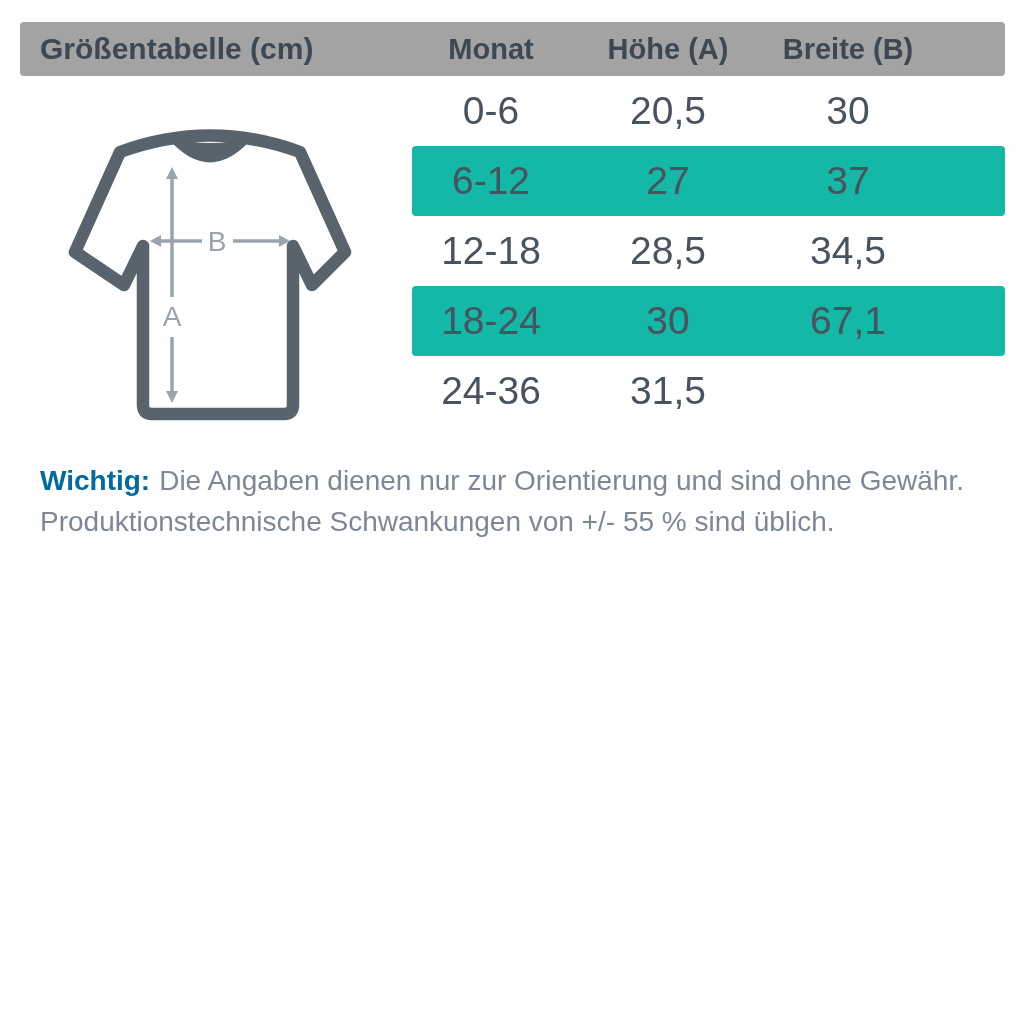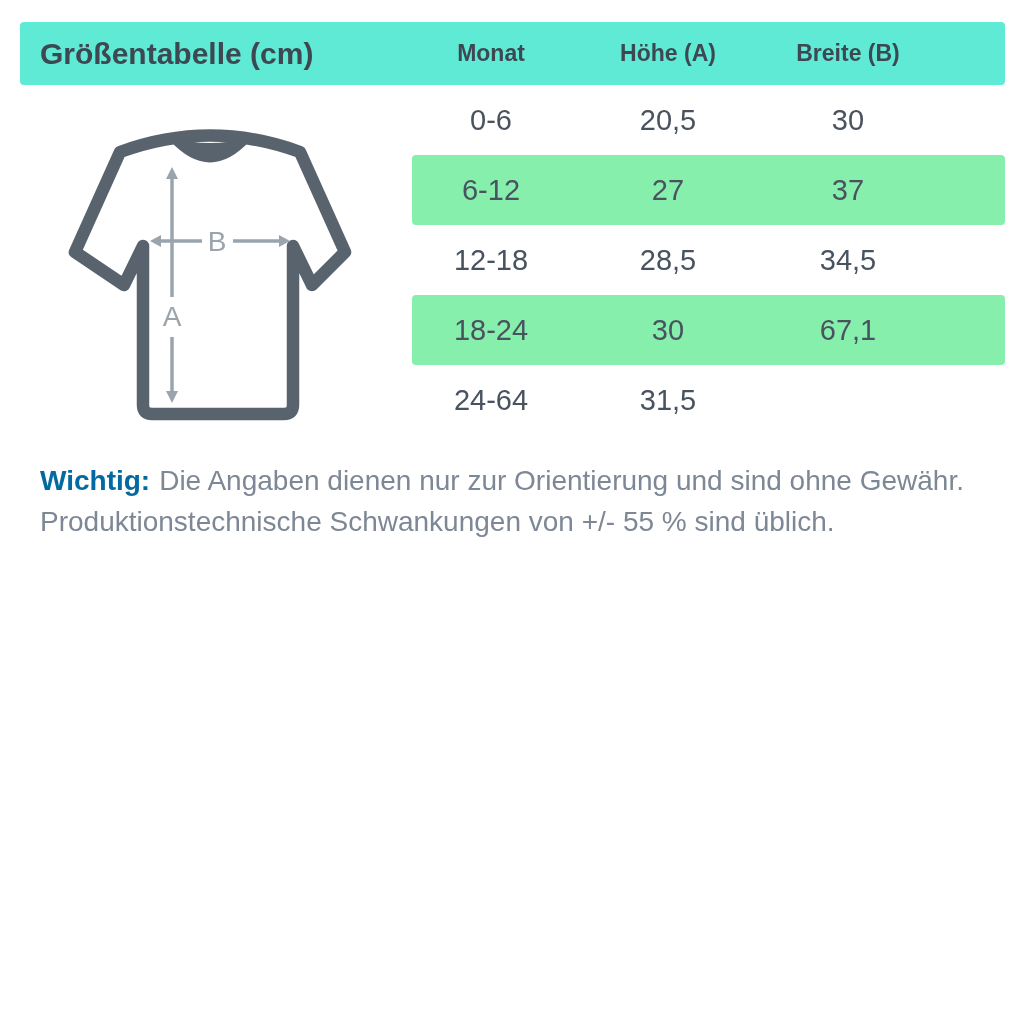--- a/index.html
+++ b/index.html
@@ -4,31 +4,31 @@
 <style>
   html,body{margin:0;padding:0;background:#ffffff;}
   .canvas{
     position:relative;width:1024px;height:1024px;background:#ffffff;
     font-family:"Liberation Sans",sans-serif;overflow:hidden;
   }
   
   .size-table{position:absolute;left:20px;top:22px;width:985px;}
   .thead{
     display:grid;grid-template-columns:392px 158px 196px 164px 1fr;
-    height:63px;align-items:center;background:#5eead4;border-radius:4px;
+    height:54px;align-items:center;background:#a3a3a3;border-radius:4px;
   }
   .title-cell{padding-left:20px;font-weight:bold;font-size:30px;color:#3e4853;}
-  .col-head{font-weight:bold;font-size:23px;color:#3e4853;text-align:center;}
+  .col-head{font-weight:bold;font-size:29px;color:#3e4853;text-align:center;}
   .trow{display:grid;grid-template-columns:392px 1fr;height:70px;}
   .rowband{
     display:grid;grid-template-columns:158px 196px 164px 1fr;
     align-items:center;border-radius:4px;
   }
-  .trow.striped .rowband{background:#86efac;}
-  .cell{font-size:29px;color:#49535f;text-align:center;}
+  .trow.striped .rowband{background:#14b8a6;}
+  .cell{font-size:39px;color:#49535f;text-align:center;}
   
   .shirt{position:absolute;left:60px;top:125px;}
   
   .note{
     position:absolute;left:40px;top:460px;margin:0;width:950px;
     font-size:28px;line-height:41px;color:#7d8795;
   }
   .note strong{color:#0369a1;font-weight:bold;margin-right:9px;}
 </style>
 </head>
@@ -77,21 +77,21 @@
       <div class="rowband">
         <div class="cell">18-24</div>
         <div class="cell">30</div>
         <div class="cell">67,1</div>
       </div>
     </div>
 
     <div class="trow">
       <div></div>
       <div class="rowband">
-        <div class="cell">24-64</div>
+        <div class="cell">24-36</div>
         <div class="cell">31,5</div>
       </div>
     </div>
   </div>
 
   <svg class="shirt" width="300" height="310" viewBox="0 0 300 310">
 
     <path d="M 60 27 Q 150 -6 240 27 L 285 127 L 252 160 L 233 121 L 233 280
              Q 233 289 224 289 L 92 289 Q 83 289 83 280 L 83 121 L 64 160 L 15 127 Z" fill="#ffffff" stroke="#59636d" stroke-width="12.5" stroke-linejoin="round" stroke-linecap="round"></path>
 

